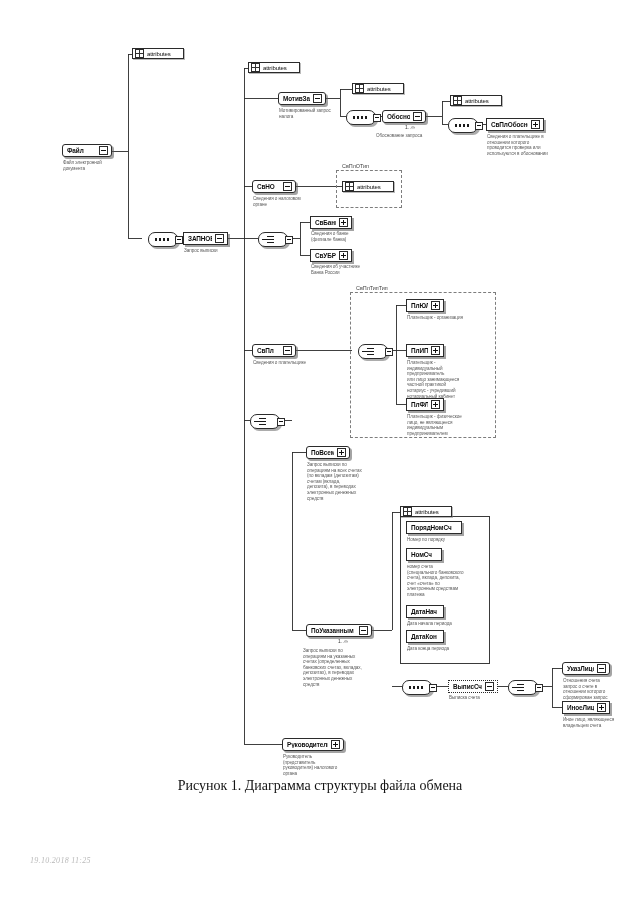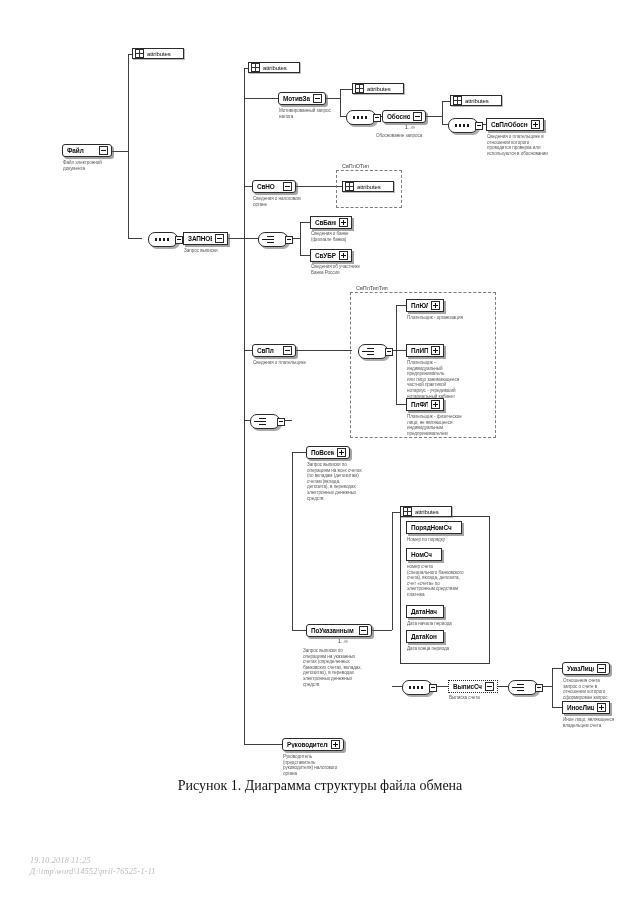--- a/index.html
+++ b/index.html
@@ -499,16 +499,15 @@
 (представитель
 руководителя) налогового
 органа</div>
 
   </div>
 
   <div class="caption">Рисунок 1. Диаграмма структуры файла обмена</div>
 
   <div class="footer">
     <div>19.10.2018 11:25</div>
-    <div>Д:\tmp\word\14552\pril-76525-1-11</div>
   </div>
 
 </div>
 
 </body></html>

